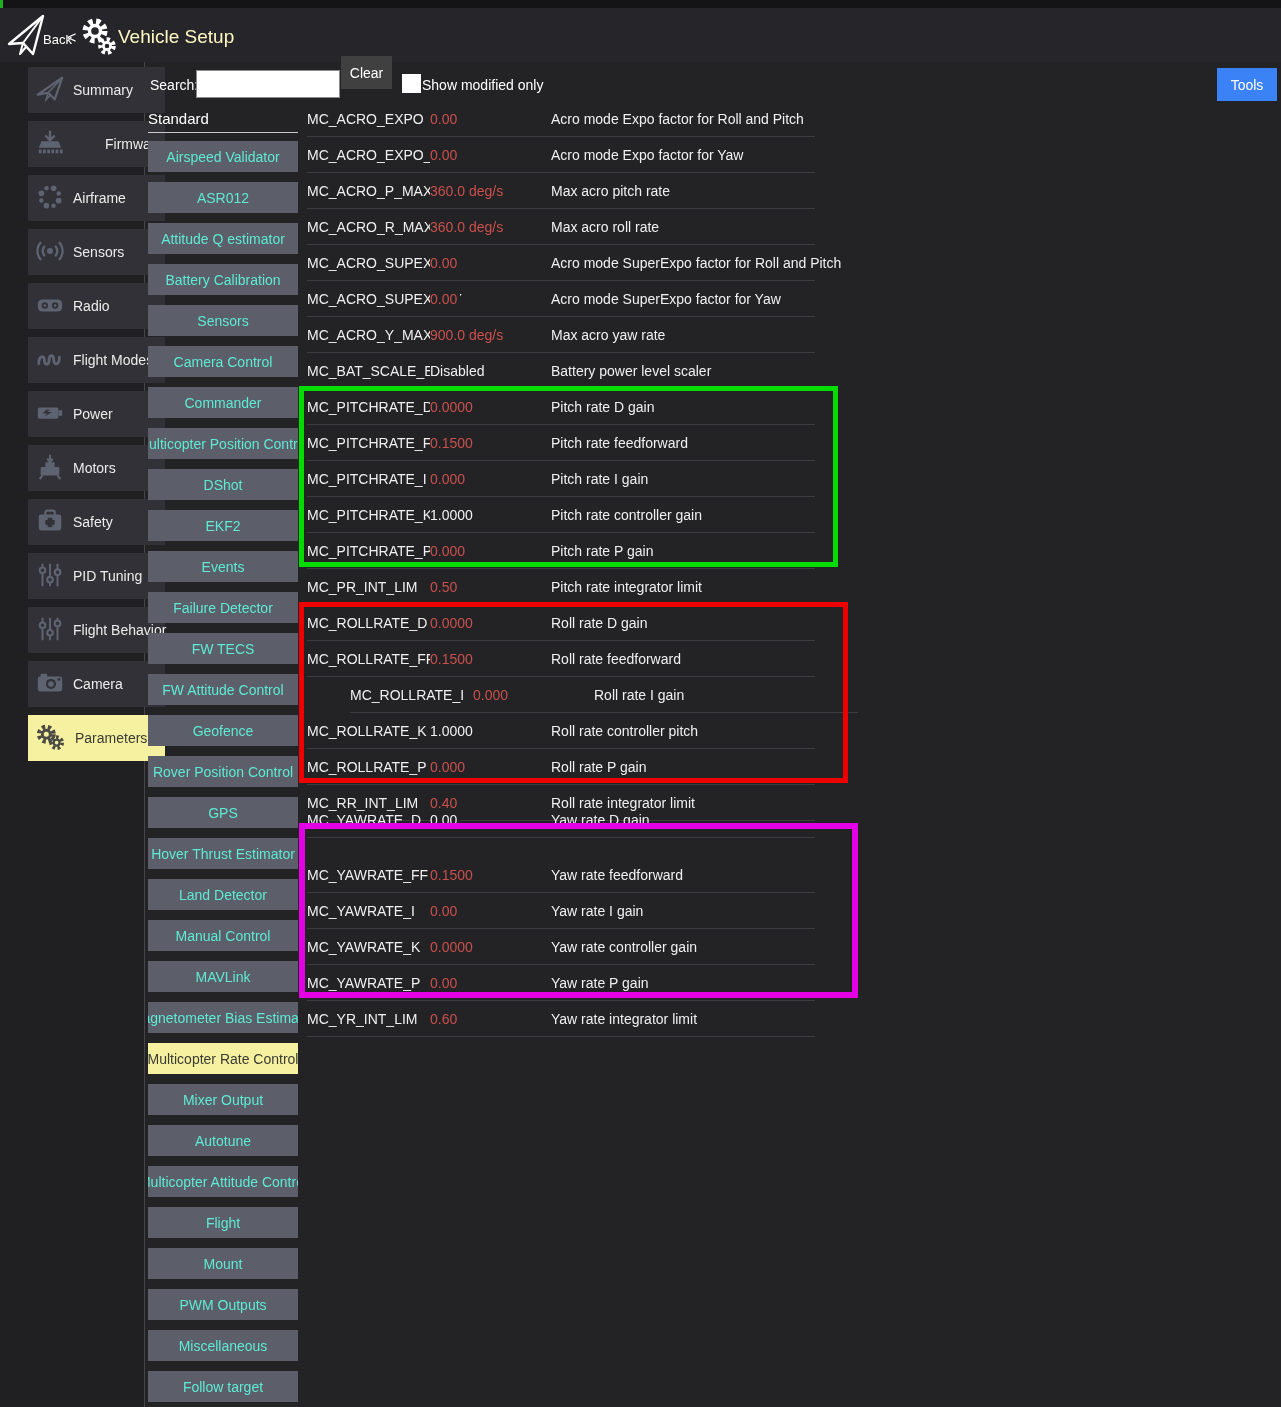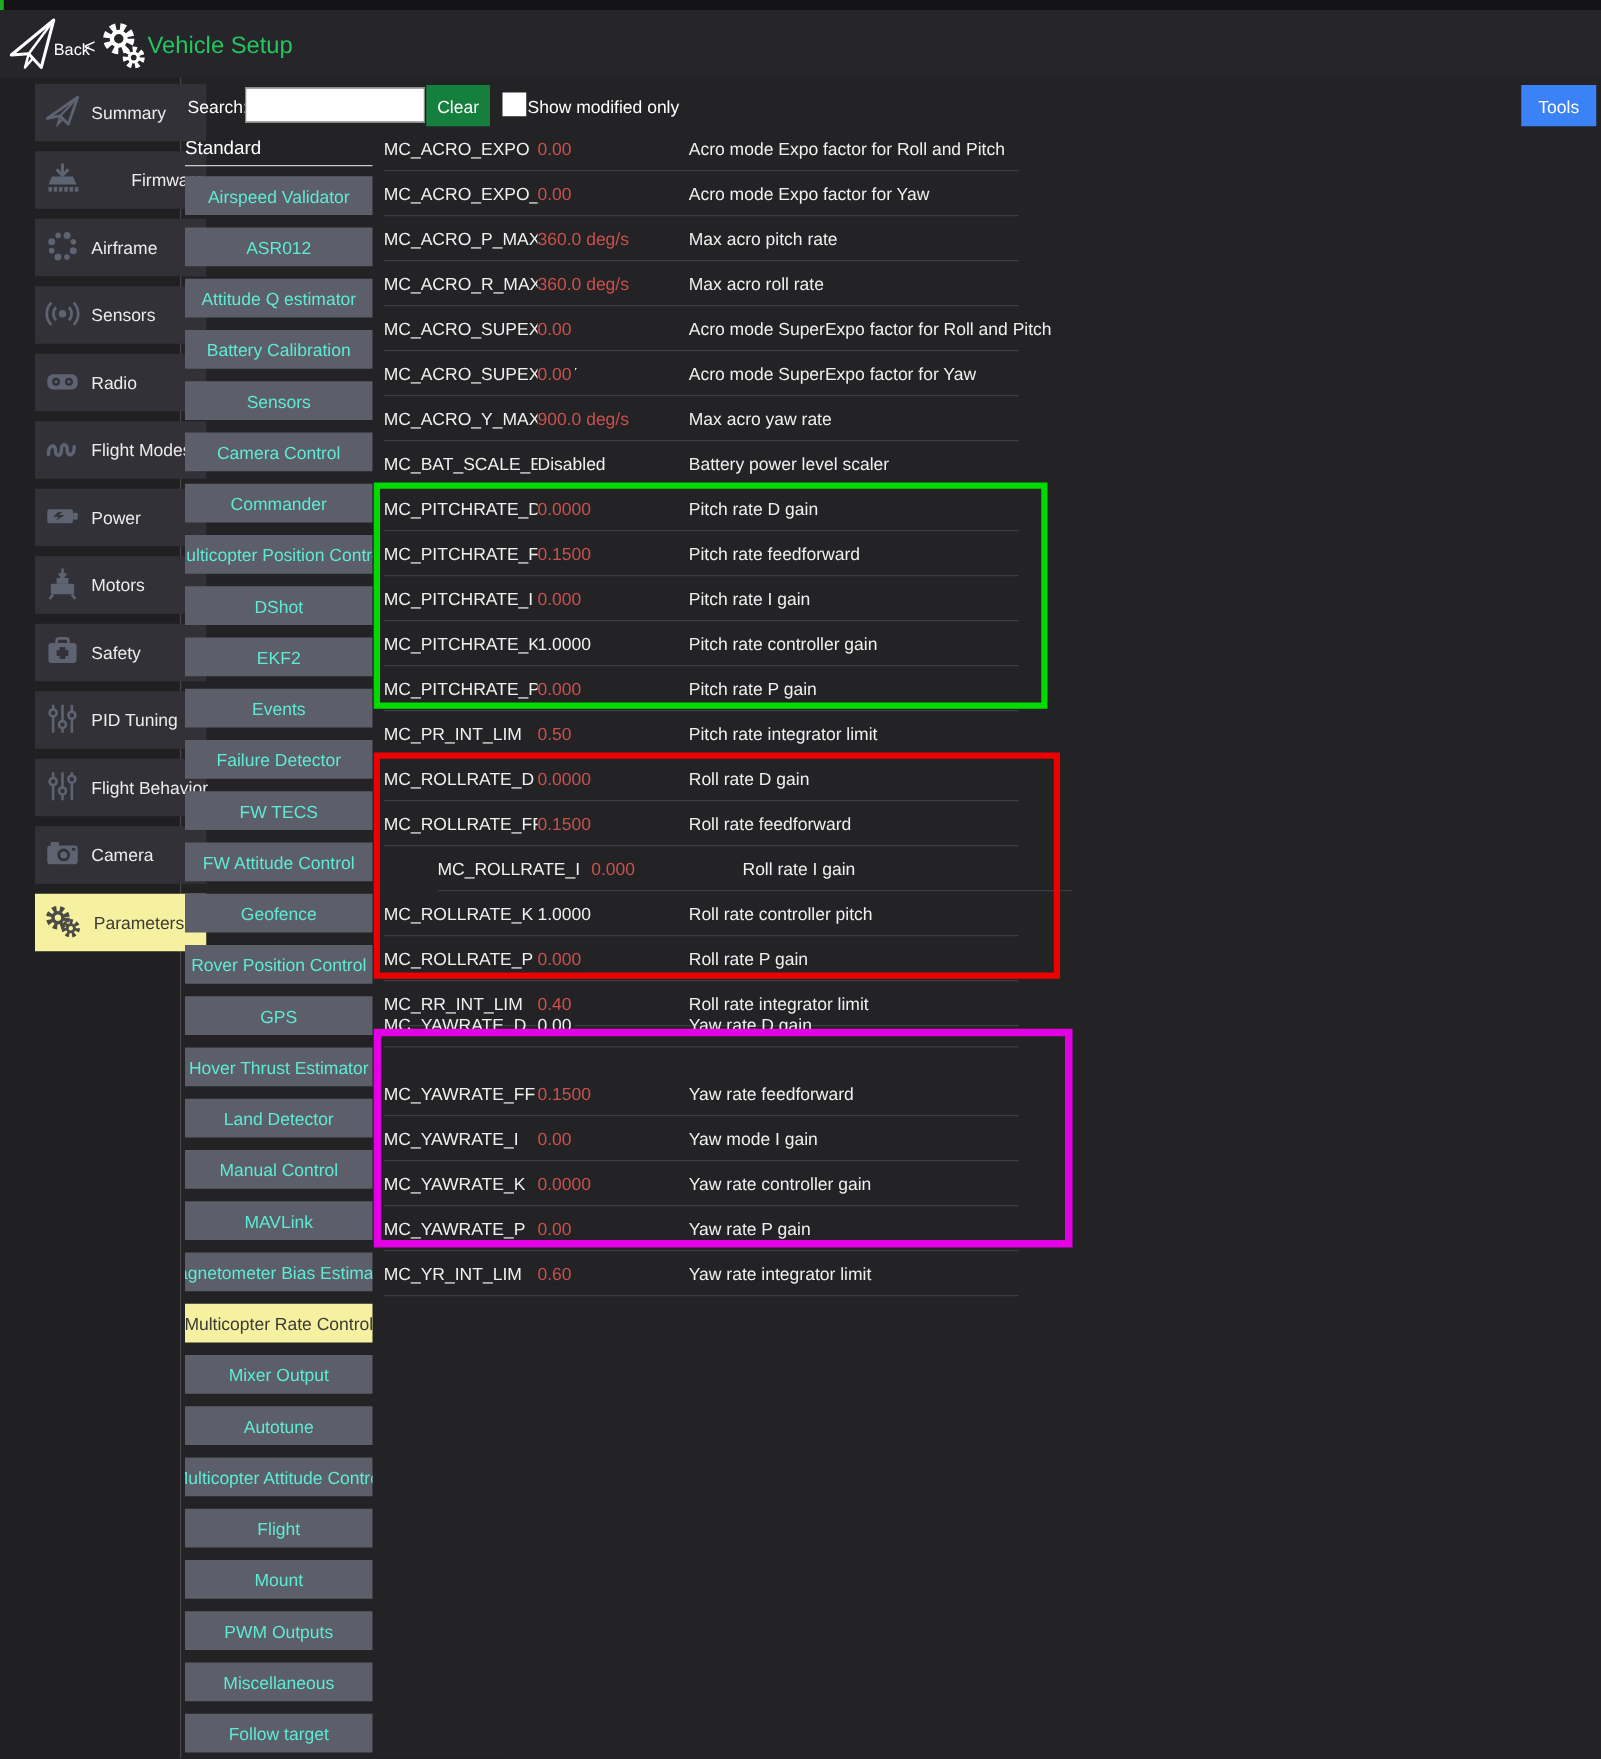--- a/index.html
+++ b/index.html
@@ -6,42 +6,42 @@
   #root{position:relative;width:1281px;height:1407px;overflow:hidden;
         background:#232326;font-family:"Liberation Sans",sans-serif;
         -webkit-font-smoothing:antialiased;}
   .topstrip{position:absolute;left:0;top:0;width:1281px;height:8px;background:#141416;}
   .green-sliver{position:absolute;left:0;top:0;width:3px;height:8px;background:#1fae1f;}
   .header{position:absolute;left:0;top:8px;width:1281px;height:54px;background:#26262a;}
   .qgc-logo{position:absolute;left:6px;top:2px;}
   .back-label{position:absolute;left:43px;top:24px;font-size:13px;color:#ffffff;}
   .header-chevron{position:absolute;left:67px;top:21px;font-size:16px;color:#ffffff;}
   .header-gears{position:absolute;left:80px;top:8px;}
-  .header-title{position:absolute;left:118px;top:18px;font-size:19px;color:#22c55e;}
+  .header-title{position:absolute;left:118px;top:18px;font-size:19px;color:#fef9c3;}
 
   .sidebar{position:absolute;left:0;top:62px;width:145px;height:1345px;
            background:#202023;border-right:1px solid #45454a;box-sizing:border-box;}
   .side-item{position:absolute;left:4px;width:137px;height:46px;background:#313137;
              display:flex;align-items:center;padding-left:7px;box-sizing:border-box;
              color:#ececec;font-size:14px;cursor:pointer;margin-left:24px;}
   .side-item .lbl{margin-left:8px;white-space:nowrap;}
   .side-item.selected{background:#f5f1a1;color:#3b3b33;}
 
   .cat-header{position:absolute;left:148px;top:110px;width:150px;font-size:15px;color:#ffffff;}
   .cat-underline{position:absolute;left:148px;top:132px;width:150px;height:1px;background:#c9c9c9;}
   .cat-btn{position:absolute;left:148px;width:150px;height:31px;background:#5c5f69;
            color:#5eead4;font-size:14px;display:flex;align-items:center;justify-content:center;
            white-space:nowrap;overflow:hidden;cursor:pointer;}
   .cat-btn.selected{background:#f5f1a1;color:#3b3b33;}
 
   .toolbar-label{position:absolute;left:150px;top:77px;font-size:14px;color:#ffffff;}
   .search-input{position:absolute;left:196px;top:70px;width:134px;height:26px;
                 border:1px solid #8a8a8a;background:#ffffff;font-size:13px;padding:0 4px;
                 box-sizing:content-box;outline:none;}
-  .clear-btn{position:absolute;left:341px;top:68px;width:51px;height:33px;background:#15803d;
+  .clear-btn{position:absolute;left:341px;top:56px;width:51px;height:33px;background:#404040;
              color:#ffffff;font-size:14px;border:none;cursor:pointer;}
   .modified-checkbox{position:absolute;left:402px;top:74px;width:19px;height:19px;
                      background:#ffffff;cursor:pointer;}
   .modified-label{position:absolute;left:422px;top:77px;font-size:14px;color:#ffffff;}
   .tools-btn{position:absolute;left:1217px;top:68px;width:60px;height:33px;background:#3b82f6;
              color:#ffffff;font-size:14px;border:none;cursor:pointer;}
 
   .param-row{position:absolute;left:307px;width:508px;height:36px;
              border-bottom:1px solid #3d3d41;box-sizing:border-box;}
   .p-name{position:absolute;left:0;top:50%;transform:translateY(-50%);
@@ -378,21 +378,21 @@
         <span class="p-desc">Yaw rate D gain</span>
       </div>
       <div class="param-row" style="top: 857px;">
         <span class="p-name">MC_YAWRATE_FF</span>
         <span class="p-value">0.1500</span>
         <span class="p-desc">Yaw rate feedforward</span>
       </div>
       <div class="param-row" style="top: 893px;">
         <span class="p-name">MC_YAWRATE_I</span>
         <span class="p-value">0.00</span>
-        <span class="p-desc">Yaw mode I gain</span>
+        <span class="p-desc">Yaw rate I gain</span>
       </div>
       <div class="param-row" style="top: 929px;">
         <span class="p-name">MC_YAWRATE_K</span>
         <span class="p-value">0.0000</span>
         <span class="p-desc">Yaw rate controller gain</span>
       </div>
       <div class="param-row" style="top: 965px;">
         <span class="p-name">MC_YAWRATE_P</span>
         <span class="p-value">0.00</span>
         <span class="p-desc">Yaw rate P gain</span>

